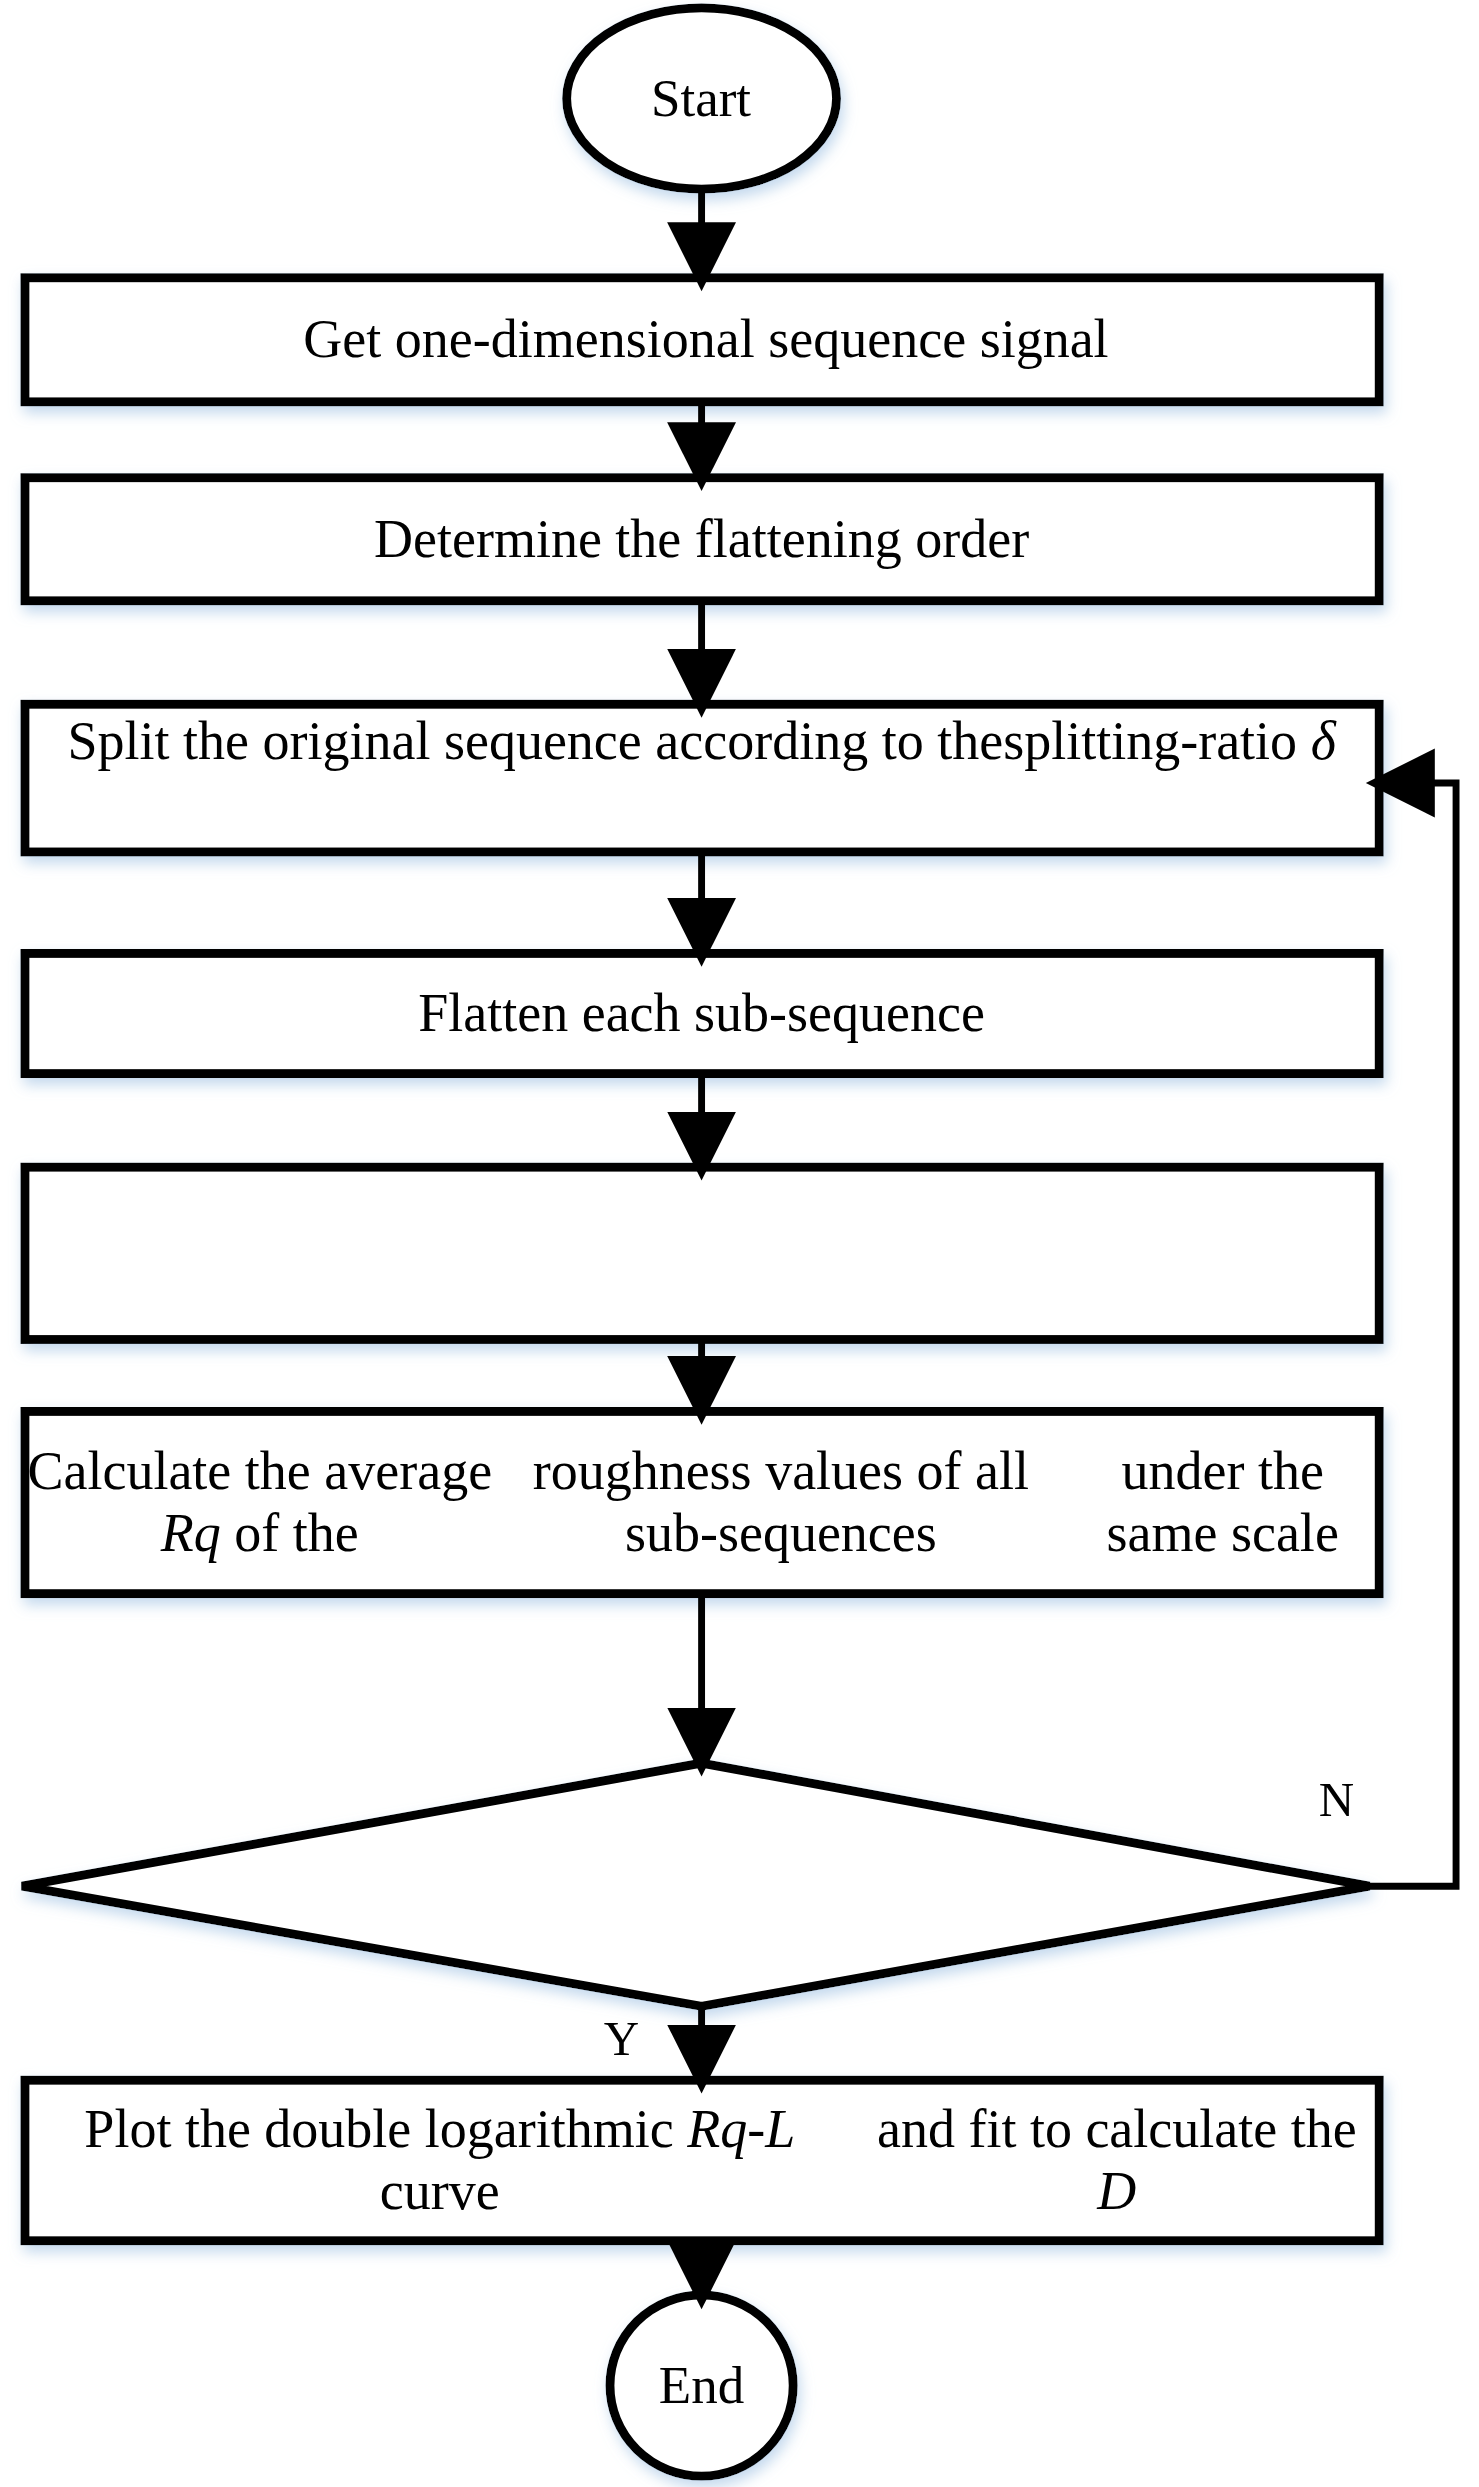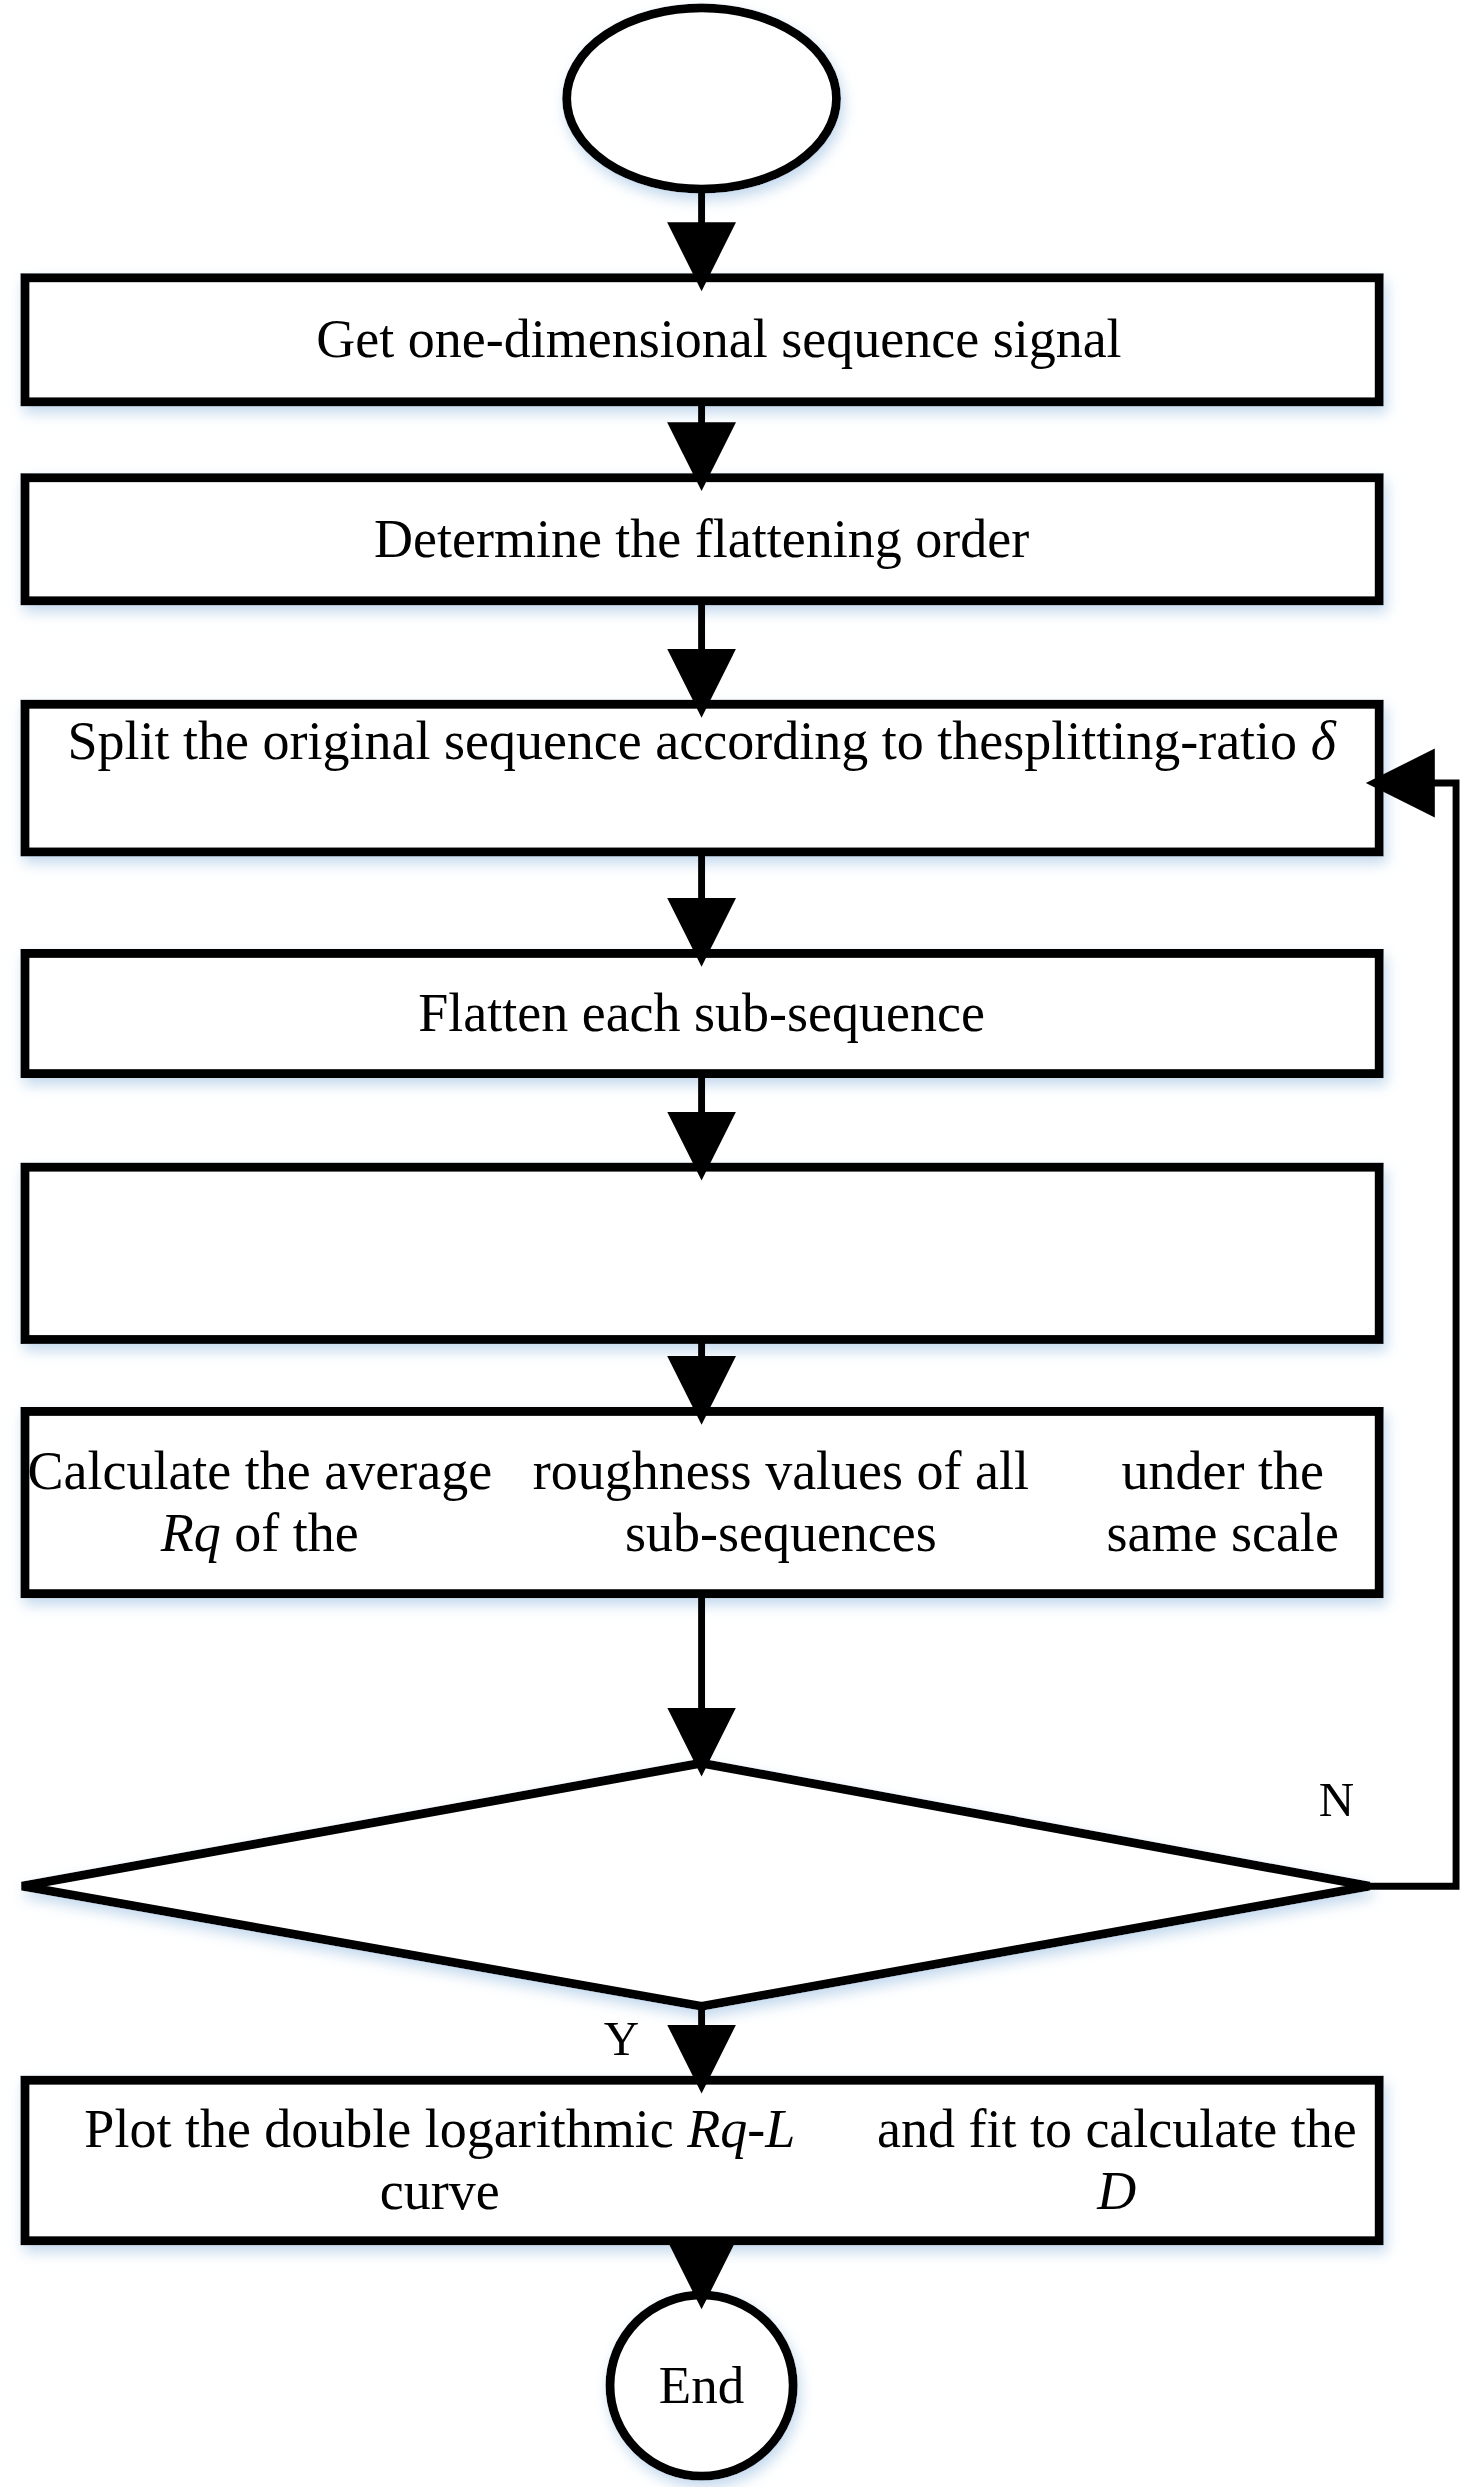--- a/index.html
+++ b/index.html
@@ -92,22 +92,23 @@
       <line x1="712" y1="1090" x2="712" y2="1179" marker-end="url(#arrow)"></line>
       <line x1="712" y1="1360" x2="712" y2="1427" marker-end="url(#arrow)"></line>
       <line x1="712" y1="1618" x2="712" y2="1784" marker-end="url(#arrow)"></line>
       <line x1="712" y1="2037" x2="712" y2="2106" marker-end="url(#arrow)"></line>
       <line x1="712" y1="2275" x2="712" y2="2325" marker-end="url(#arrow)"></line>
 
       <path d="M1390,1915 L1478,1915 L1478,795 L1406,795" marker-end="url(#arrowL)"></path>
     </g>
   </svg>
 
+  <div class="node-label term-label" style="left:566px; top:7.9px; width:270px; height:181px;">Start</div>
 
-  <div class="node-label proc-label" style="left:42px; top:278px; width:1354px; height:124px;text-align:center;">Get one-dimensional sequence signal</div>
+  <div class="node-label proc-label" style="left:29px; top:278px; width:1354px; height:124px;text-align:center;">Get one-dimensional sequence signal</div>
 
   <div class="node-label proc-label" style="left:24.6px; top:478px; width:1354px; height:123px;">Determine the flattening order</div>
 
   <div class="node-label proc-label" style="left:24.6px; top:668px; width:1354px; height:148px; flex-direction:row;">
     <span>Split the original sequence according to the</span>
     <span><span>splitting-ratio </span><em class="v">δ</em></span>
   </div>
 
   <div class="node-label proc-label" style="left:24.6px; top:954px; width:1354px; height:120px;">Flatten each sub-sequence</div>
 

